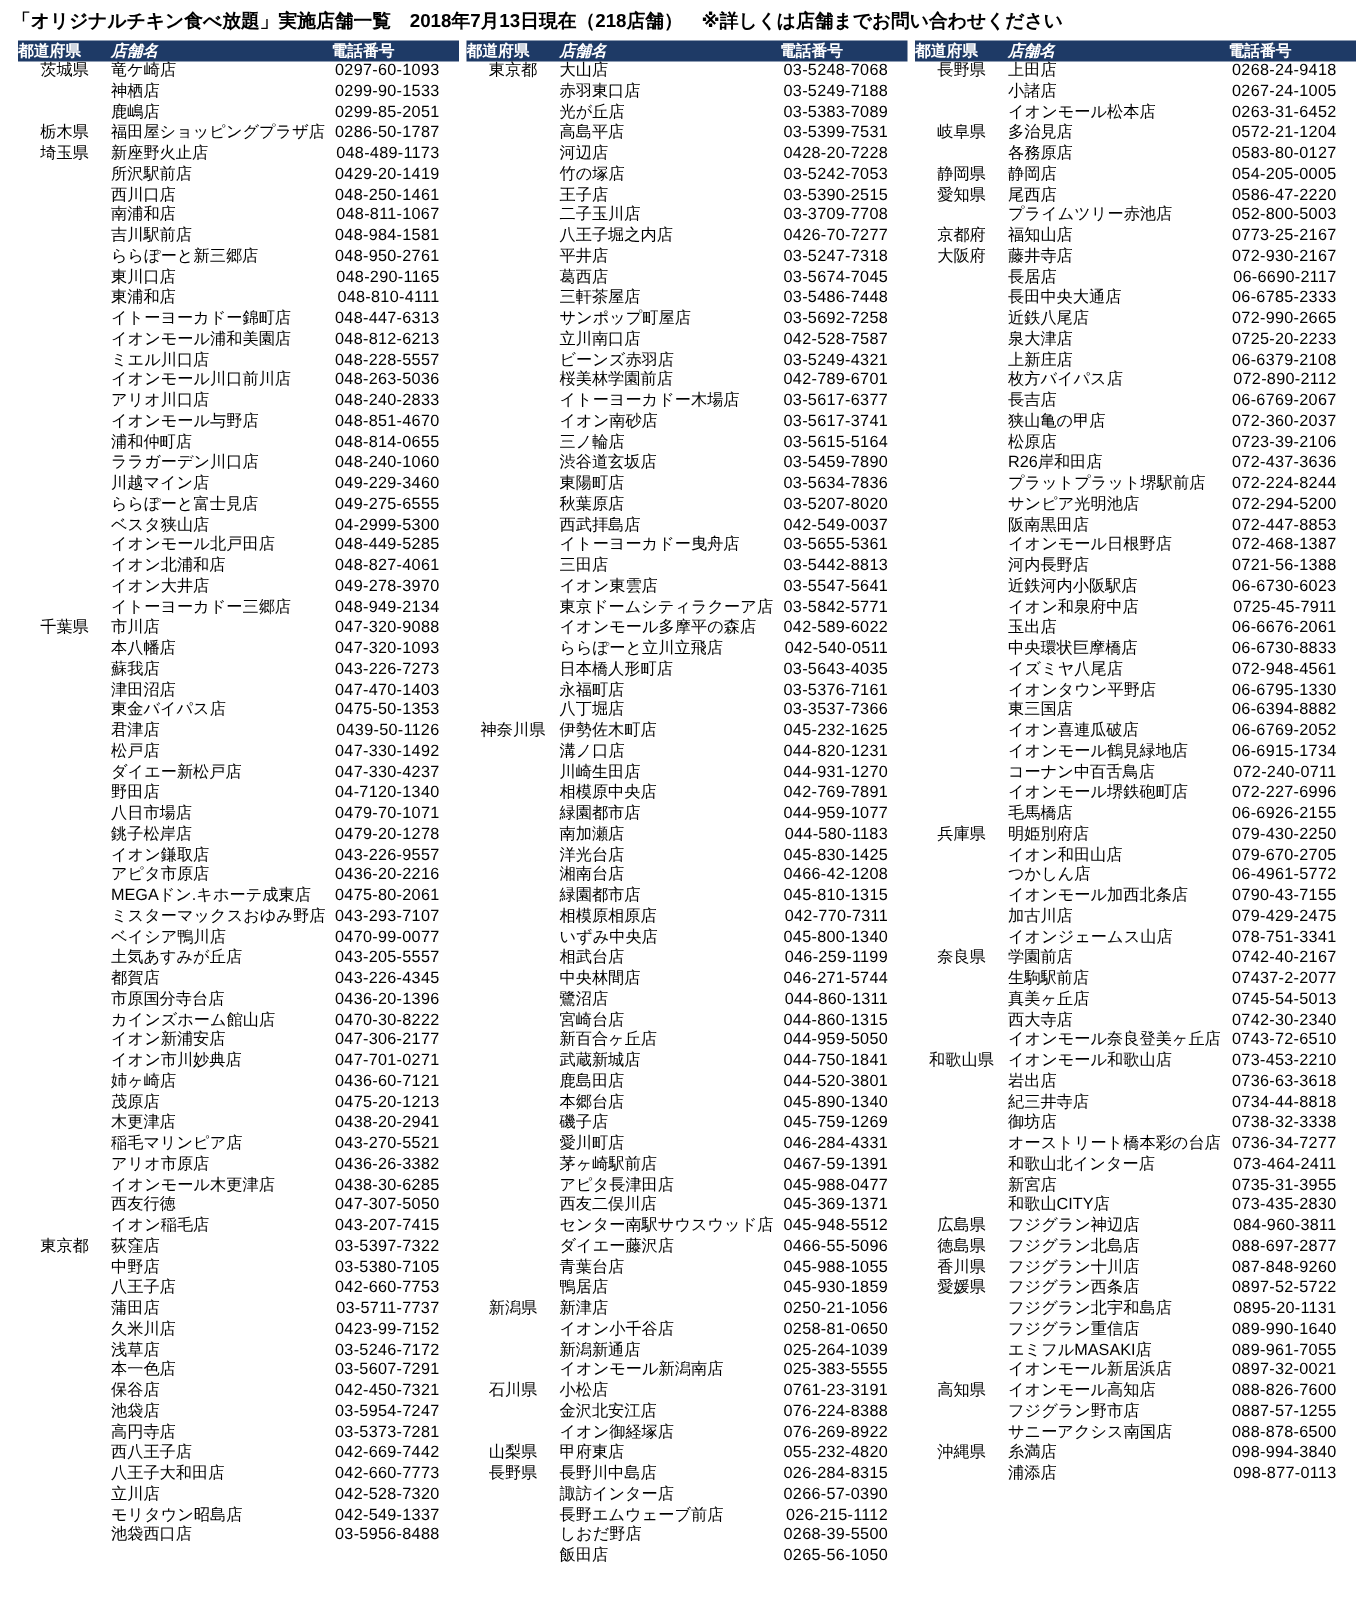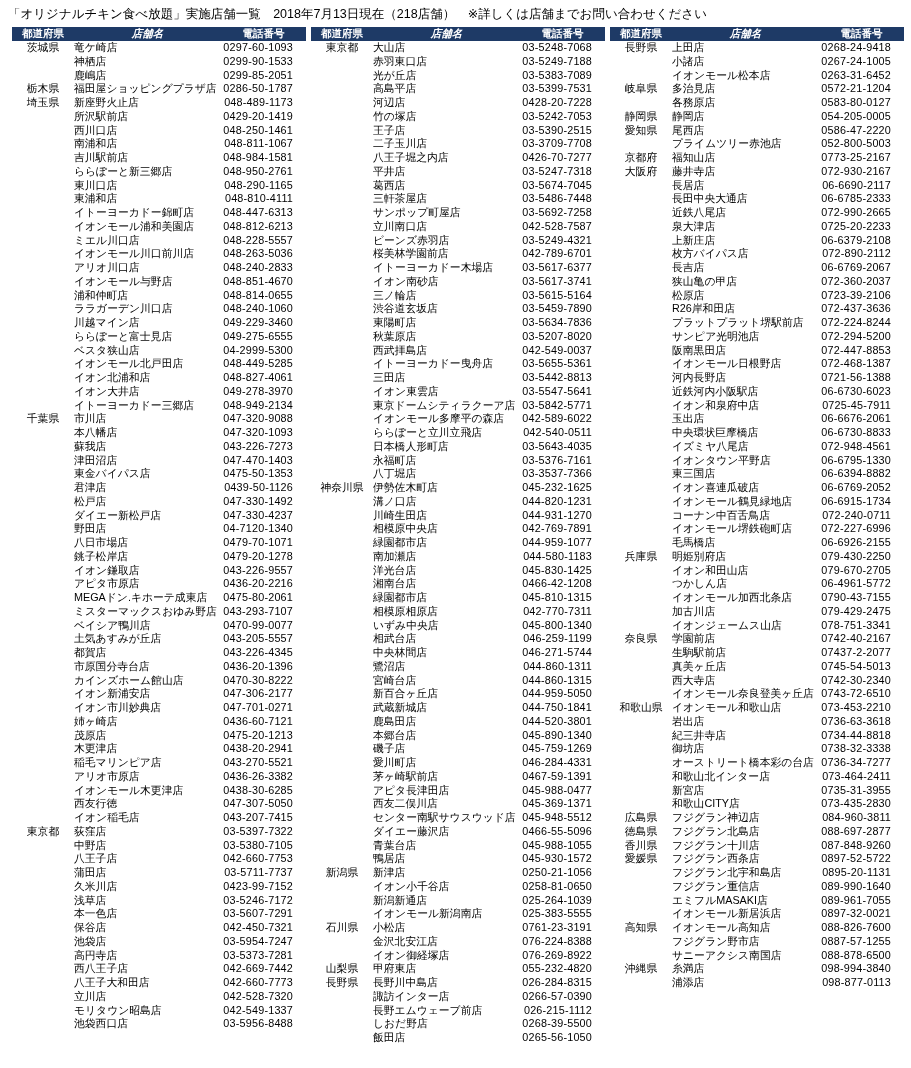--- a/index.html
+++ b/index.html
@@ -3,32 +3,32 @@
 <meta charset="utf-8">
 <style>
   html,body{margin:0;padding:0;background:#fff;}
   body{
     width:911px;height:1068px;overflow:hidden;position:relative;
     font-family:"Liberation Sans","DejaVu Sans",sans-serif;
     -webkit-font-smoothing:antialiased;color:#000;
   }
   .page-title{
     position:absolute;left:8px;top:6px;width:900px;
-    font-size:12.5px;font-weight:400;letter-spacing:0px;white-space:nowrap;
+    font-size:12.5px;font-weight:700;letter-spacing:0px;white-space:nowrap;
   }
   .table-wrap{
     position:absolute;left:12px;top:27px;width:892px;
     display:flex;flex-direction:row;gap:5px;
   }
   .col-group{width:294px;flex:0 0 294px;}
   .group-header{
     display:flex;height:14px;align-items:center;
     color:#fff;font-size:10.5px;font-weight:bold;
   }
-  .group-header .hc{text-align:center;}
+  .group-header .hc{}
   .hc.pref{width:62px;}
   .hc.name{width:147px;font-style:italic;}
   .hc.tel{width:85px;}
   .rows{}
   .row{display:flex;height:13.76px;align-items:center;font-size:10.8px;line-height:13.76px;}
   .cell{white-space:nowrap;overflow:visible;}
   .cell.pref{width:62px;text-align:center;flex:0 0 62px;}
   .cell.name{width:147px;flex:0 0 147px;text-align:left;}
   .cell.tel{width:85px;flex:0 0 85px;text-align:right;padding-right:13px;box-sizing:border-box;
     font-family:"Liberation Sans","DejaVu Sans",sans-serif;letter-spacing:0.2px;}
@@ -706,21 +706,21 @@
           <span class="cell tel">0466-55-5096</span>
         </div>
         <div class="row">
           <span class="cell pref"></span>
           <span class="cell name">青葉台店</span>
           <span class="cell tel">045-988-1055</span>
         </div>
         <div class="row">
           <span class="cell pref"></span>
           <span class="cell name">鴨居店</span>
-          <span class="cell tel">045-930-1572</span>
+          <span class="cell tel">045-930-1859</span>
         </div>
         <div class="row">
           <span class="cell pref">新潟県</span>
           <span class="cell name">新津店</span>
           <span class="cell tel">0250-21-1056</span>
         </div>
         <div class="row">
           <span class="cell pref"></span>
           <span class="cell name">イオン小千谷店</span>
           <span class="cell tel">0258-81-0650</span>

